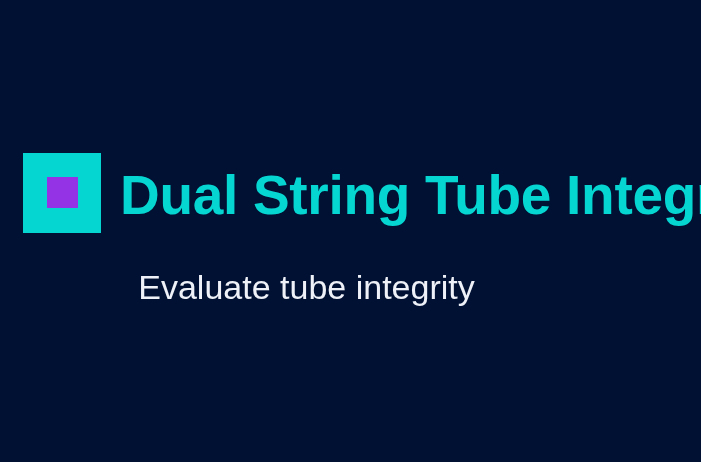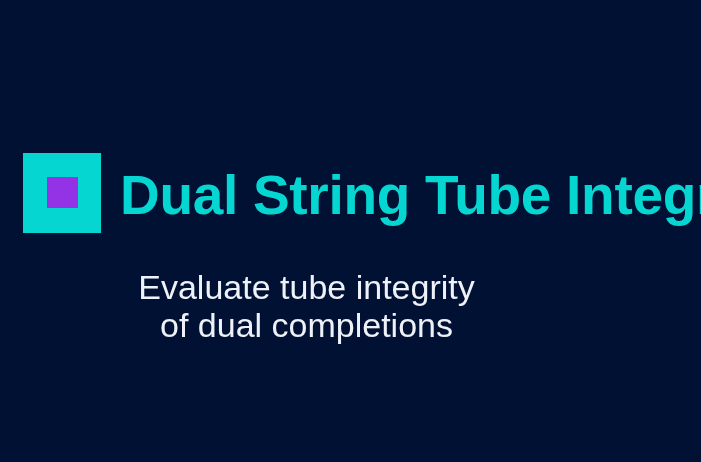--- a/index.html
+++ b/index.html
@@ -91,16 +91,15 @@
     <div id="logo-mark">
       <div id="logo-inner"></div>
     </div>
 
     <div id="title-text">Dual String Tube Integrity</div>
 
   </div>
 
   <div id="subtitle">
     <span class="subtitle-line">Evaluate tube integrity</span>
-    <span class="subtitle-line">of dual completions</span>
   </div>
 
 </div>
 
 </body></html>

